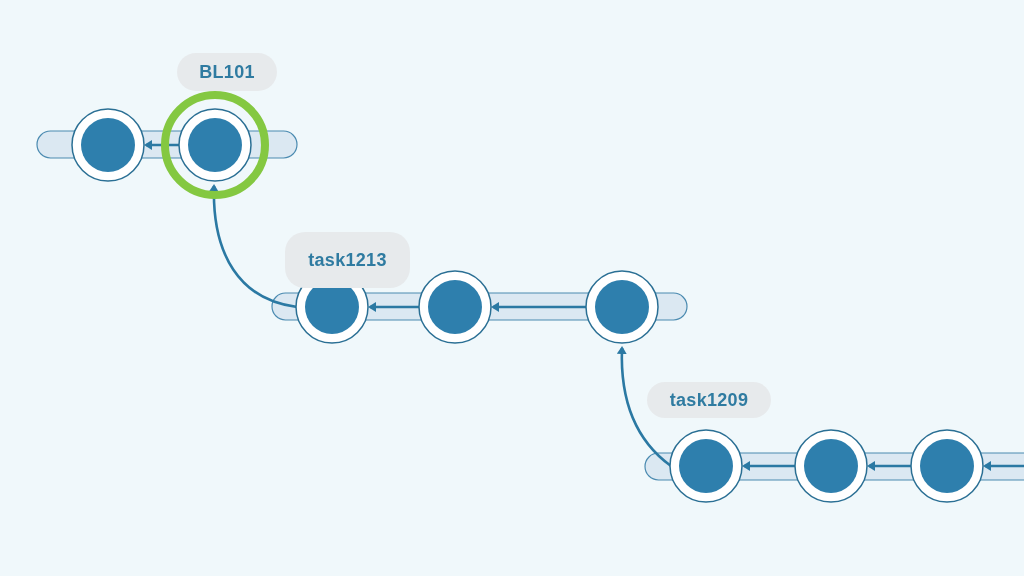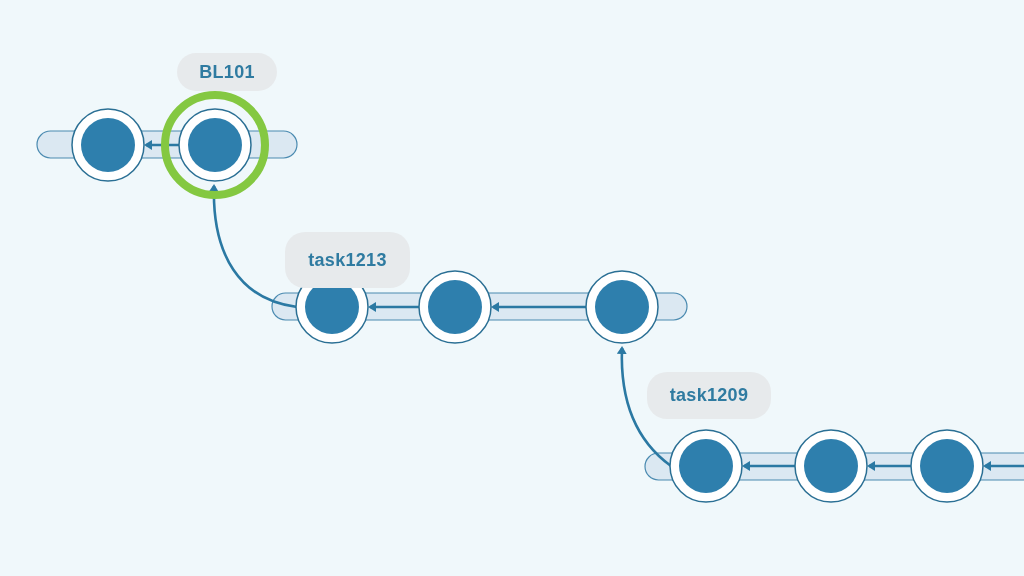--- a/index.html
+++ b/index.html
@@ -92,16 +92,16 @@
       <circle class="node-core" cx="947" cy="466" r="27"></circle>
     </g>
   </svg>
 
   <div class="pill" style="left:177px; top:28px; width:100px; height:38px;margin-top:25px;">
     <span>BL101</span>
   </div>
   <div class="pill" style="left:285px; top:220px; width:125px; height:56px;margin-top:12px;">
     <span>task1213</span>
   </div>
-  <div class="pill" style="left:647px; top:372px; width:124px; height:47px;">
+  <div class="pill" style="left:647px; top:382px; width:124px; height:36px;">
     <span>task1209</span>
   </div>
 </div>
 
 </body></html>

